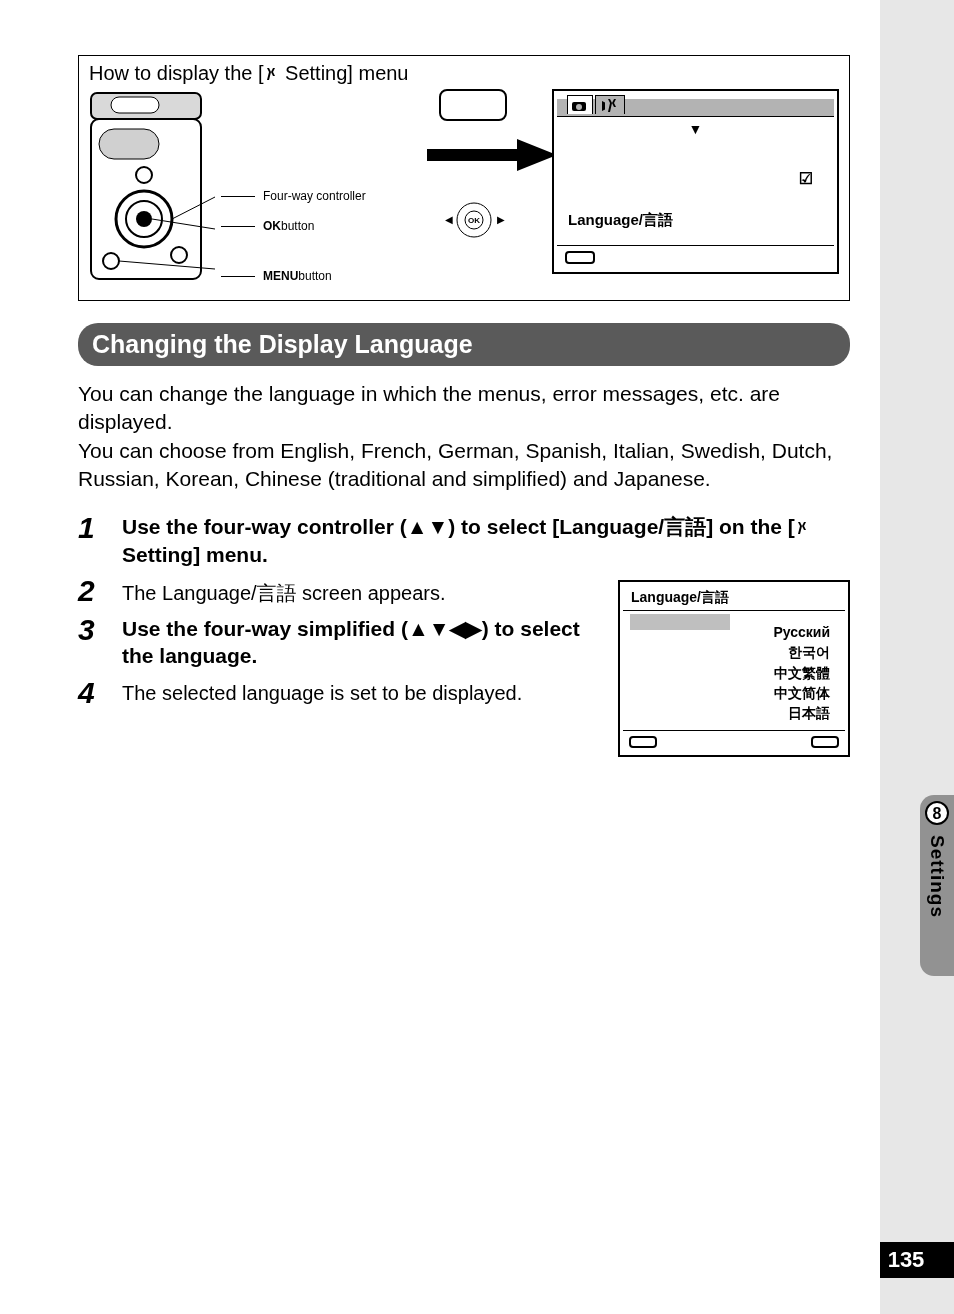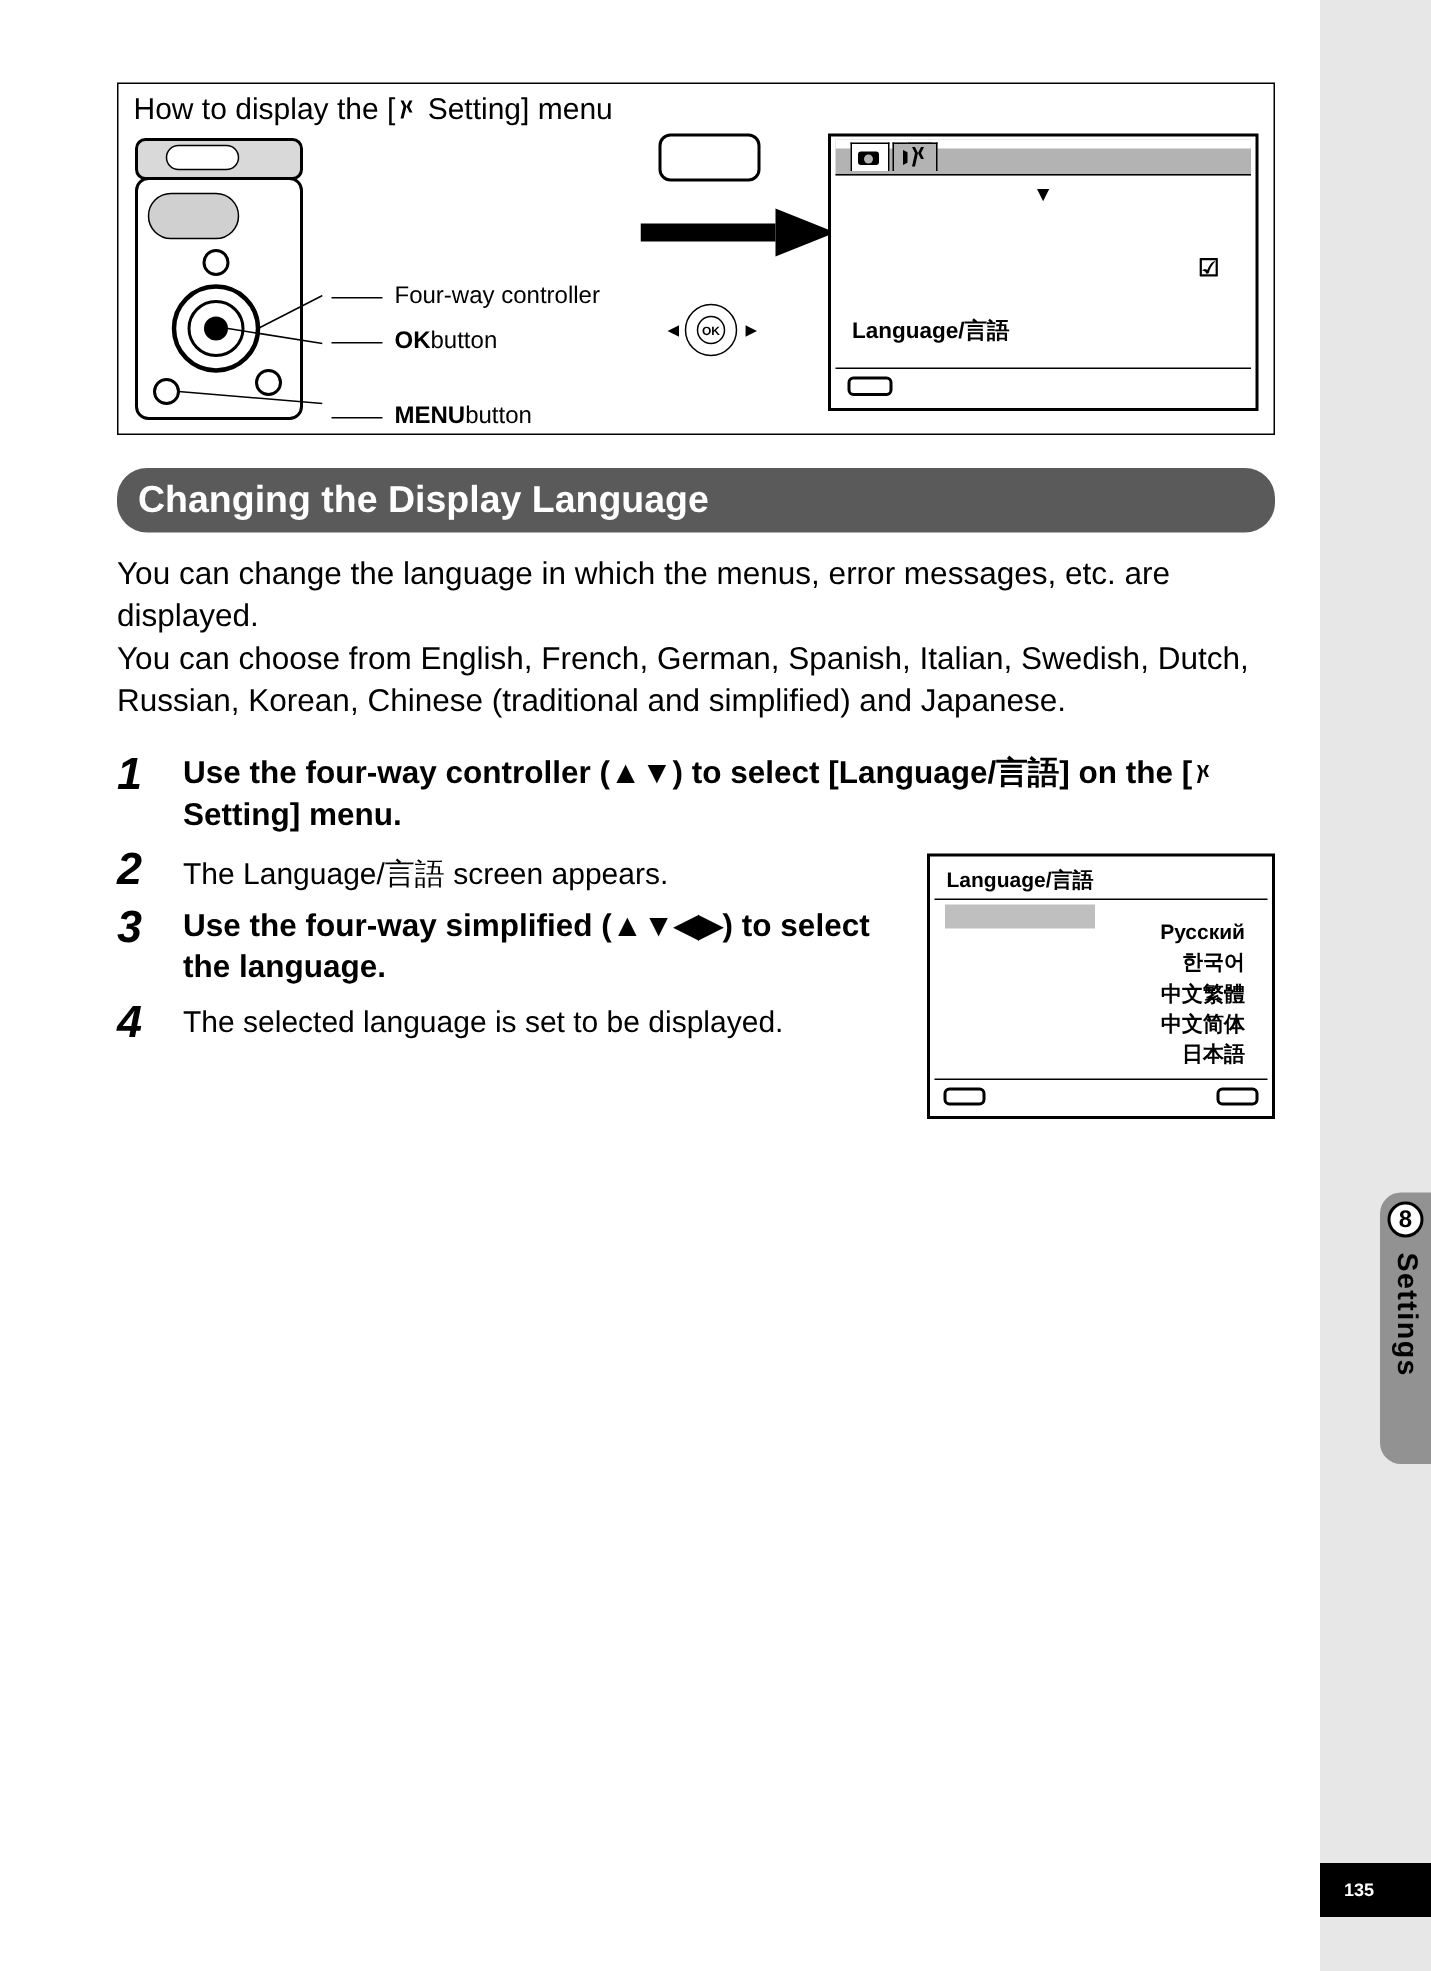--- a/index.html
+++ b/index.html
@@ -62,47 +62,47 @@
   .pagenum-box {
     position: absolute;
     right: 0;
     bottom: 36px;
     width: 96px;
     height: 36px;
     background: #000;
     color: #fff;
     text-align: center;
     font-weight: bold;
-    font-size: 12px;
+    font-size: 22px;
     line-height: 36px;
   }
   .diagram-box {
     border: 1px solid #000;
-    padding: 6px 10px 0 10px;
+    padding: 6px 10px 11px 10px;
     margin-bottom: 22px;
   }
   .diagram-title { font-size: 20px; margin-bottom: 4px; }
   .diagram-row {
     display: flex;
     align-items: flex-start;
     gap: 6px;
     position: relative;
     height: 200px;
   }
   .camera-svg { flex: 0 0 126px; }
   .labels-col {
     flex: 0 0 200px;
     position: relative;
   }
   .label-line {
     position: absolute;
     display: flex;
     align-items: center;
     white-space: nowrap;
-    font-size: 16px;
+    font-size: 12px;
   }
   .label-line .dash { width: 34px; height: 1px; background: #000; margin-right: 8px; }
   .ok-b { font-family: Arial; font-weight: bold; }
   .menu-b { font-family: Arial; font-weight: bold; }
   .mini-ok-ctrl {
     position: absolute;
     left: 350px;
     top: 106px;
   }
   .arrow-block {

